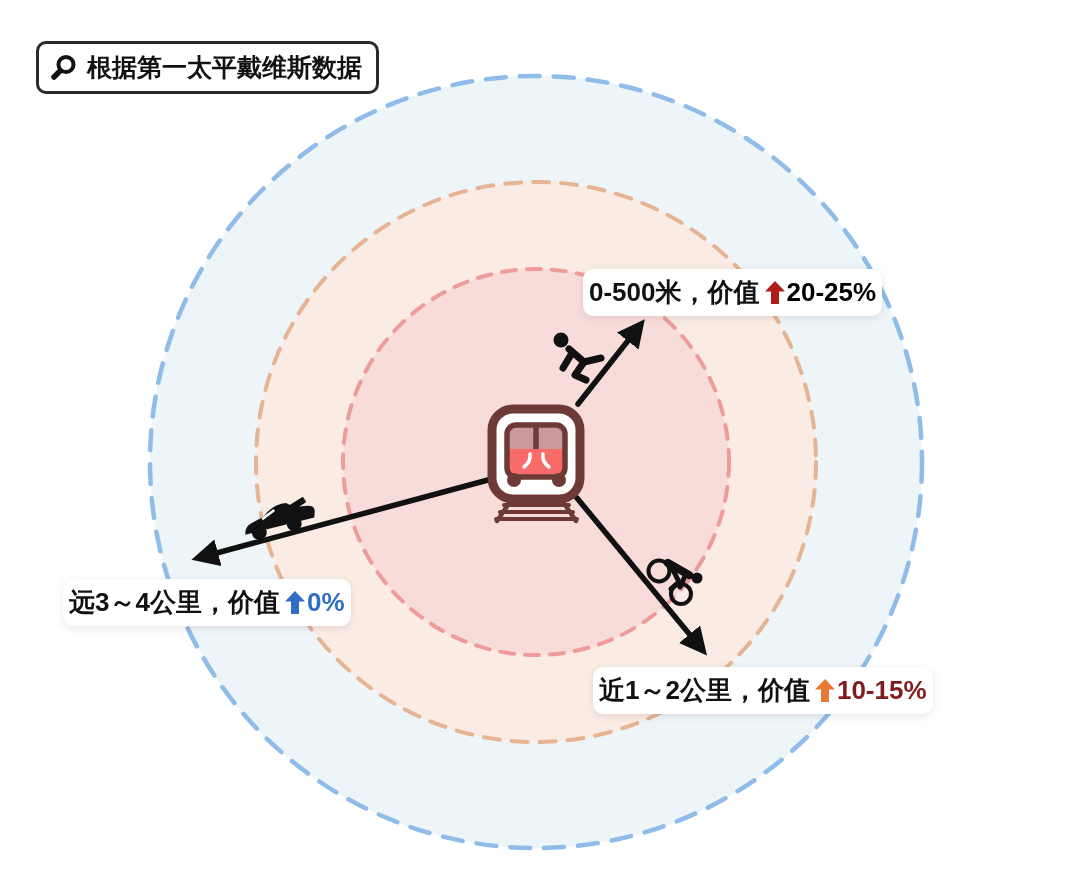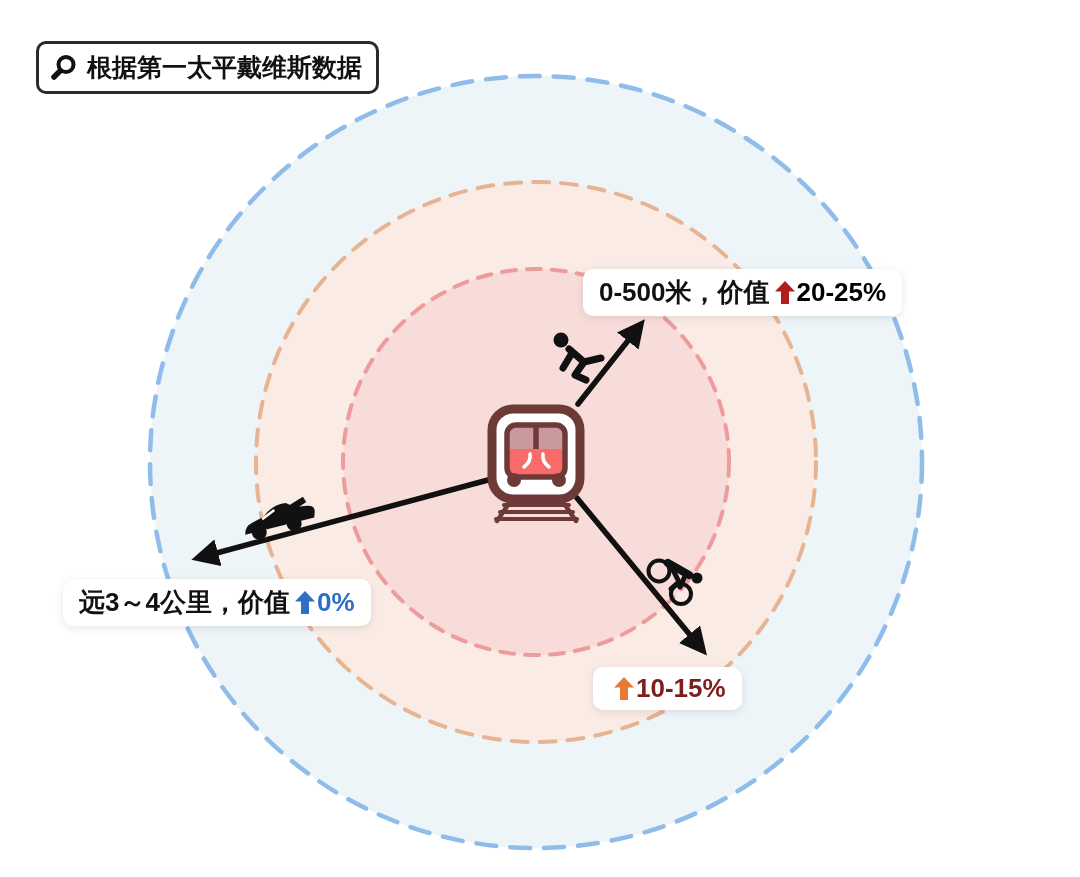--- a/index.html
+++ b/index.html
@@ -34,21 +34,21 @@
     font-size: 25px; font-weight: 700; color: #111111;
     white-space: nowrap;
   }
 
   
   .callout {
     position: absolute;
     display: flex; align-items: center;
     background: #ffffff;
     border-radius: 10px;
-    padding: 6px 16px;
+    padding: 6px 6px;
     font-size: 26px; font-weight: 700; color: #111111;
     white-space: nowrap;
     box-shadow: 0 2px 8px rgba(0,0,0,0.10);
   }
   .callout .up-arrow { margin: 0 2px 0 5px; flex: 0 0 auto; }
   .callout-walk { left: 583px; top: 258px; }
   .callout-car  { left: 63px;  top: 568px; }
   .callout-bike { left: 593px; top: 656px; }
 </style>
 </head>
@@ -142,19 +142,20 @@
 
   <div class="callout callout-car">
     <span>远3～4公里，价值</span>
     <svg class="up-arrow" width="20" height="23" viewBox="0 0 20 23">
       <polygon points="10,0 20,10.5 14,10.5 14,23 6,23 6,10.5 0,10.5" fill="#2E6EC5"></polygon>
     </svg>
     <span style="color: rgb(46, 110, 197);">0%</span>
   </div>
 
   <div class="callout callout-bike">
+    <span>近1～2公里，价值</span>
     <svg class="up-arrow" width="20" height="23" viewBox="0 0 20 23">
       <polygon points="10,0 20,10.5 14,10.5 14,23 6,23 6,10.5 0,10.5" fill="#E97A35"></polygon>
     </svg>
     <span style="color: #7f1d1d;">10-15%</span>
   </div>
 
 </div>
 
 </body></html>

